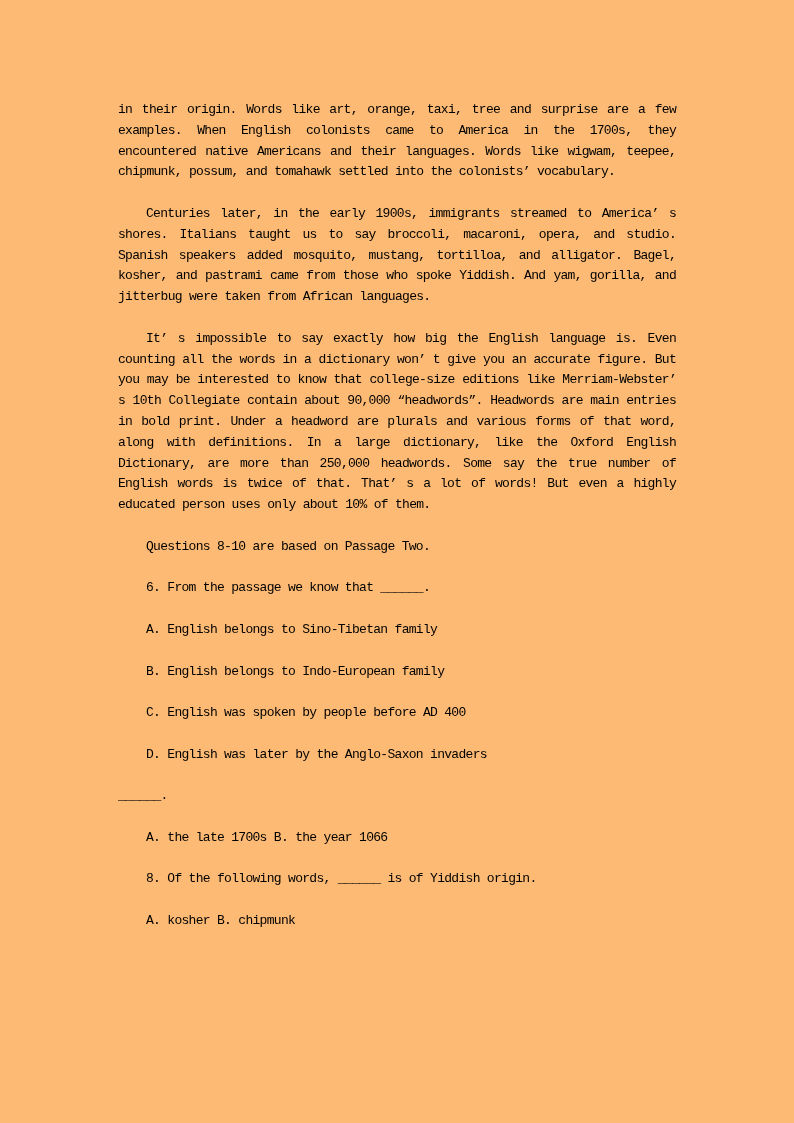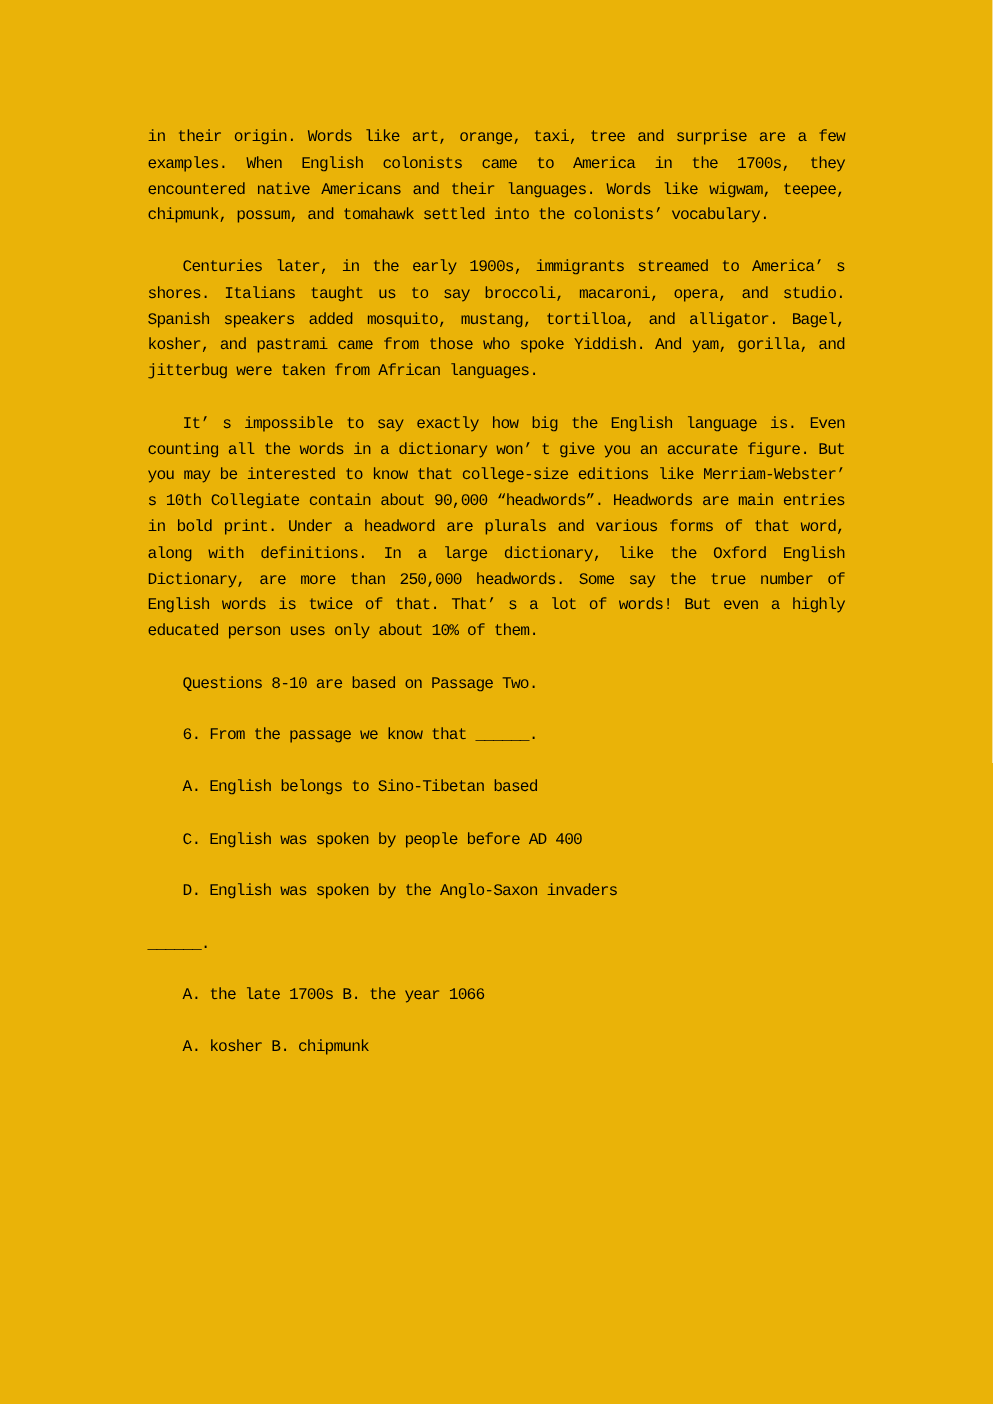--- a/index.html
+++ b/index.html
@@ -5,21 +5,21 @@
   html, body {
     margin: 0;
     padding: 0;
     background: #ffffff;
   }
   .page {
     position: relative;
     width: 794px;
     height: 1123px;
     box-sizing: border-box;
-    background: #eab308;
+    background: #fdba74;
     padding: 100px 118px 0 118px;
     overflow: hidden;
     font-family: "Liberation Mono", "DejaVu Sans Mono", monospace;
     font-size: 13px;
     letter-spacing: -0.7px;
     line-height: 20.8px;
     color: #000000;
   }
   .block {
     margin: 0 0 20.8px 0;
@@ -49,29 +49,31 @@
   <p class="block justify">in their origin. Words like art, orange, taxi, tree and surprise are a few examples. When English colonists came to America in the 1700s, they encountered native Americans and their languages. Words like wigwam, teepee, chipmunk, possum, and tomahawk settled into the colonists’ vocabulary.</p>
 
   <p class="block justify indent">Centuries later, in the early 1900s, immigrants streamed to America’ s shores. Italians taught us to say broccoli, macaroni, opera, and studio. Spanish speakers added mosquito, mustang, tortilloa, and alligator. Bagel, kosher, and pastrami came from those who spoke Yiddish. And yam, gorilla, and jitterbug were taken from African languages.</p>
 
   <p class="block justify indent">It’ s impossible to say exactly how big the English language is. Even counting all the words in a dictionary won’ t give you an accurate figure. But you may be interested to know that college-size editions like Merriam-Webster’ s 10th Collegiate contain about 90,000 “headwords”. Headwords are main entries in bold print. Under a headword are plurals and various forms of that word, along with definitions. In a large dictionary, like the Oxford English Dictionary, are more than 250,000 headwords. Some say the true number of English words is twice of that. That’ s a lot of words! But even a highly educated person uses only about 10% of them.</p>
 
   <p class="block indent">Questions 8-10 are based on Passage Two.</p>
 
   <p class="block indent">6. From the passage we know that ______.</p>
 
-  <p class="block indent">A. English belongs to Sino-Tibetan based</p>
+  <p class="block indent">A. English belongs to Sino-Tibetan family</p>
 
+  <p class="block indent">B. English belongs to Indo-European family</p>
 
   <p class="block indent">C. English was spoken by people before AD 400</p>
 
-  <p class="block indent">D. English was spoken by the Anglo-Saxon invaders</p>
+  <p class="block indent">D. English was later by the Anglo-Saxon invaders</p>
 
 
   <p class="block">______.</p>
 
   <p class="block indent">A. the late 1700s B. the year 1066</p>
 
 
+  <p class="block indent">8. Of the following words, ______ is of Yiddish origin.</p>
 
   <p class="block indent no-gap">A. kosher B. chipmunk</p>
 
 </div>
 
 </body></html>

